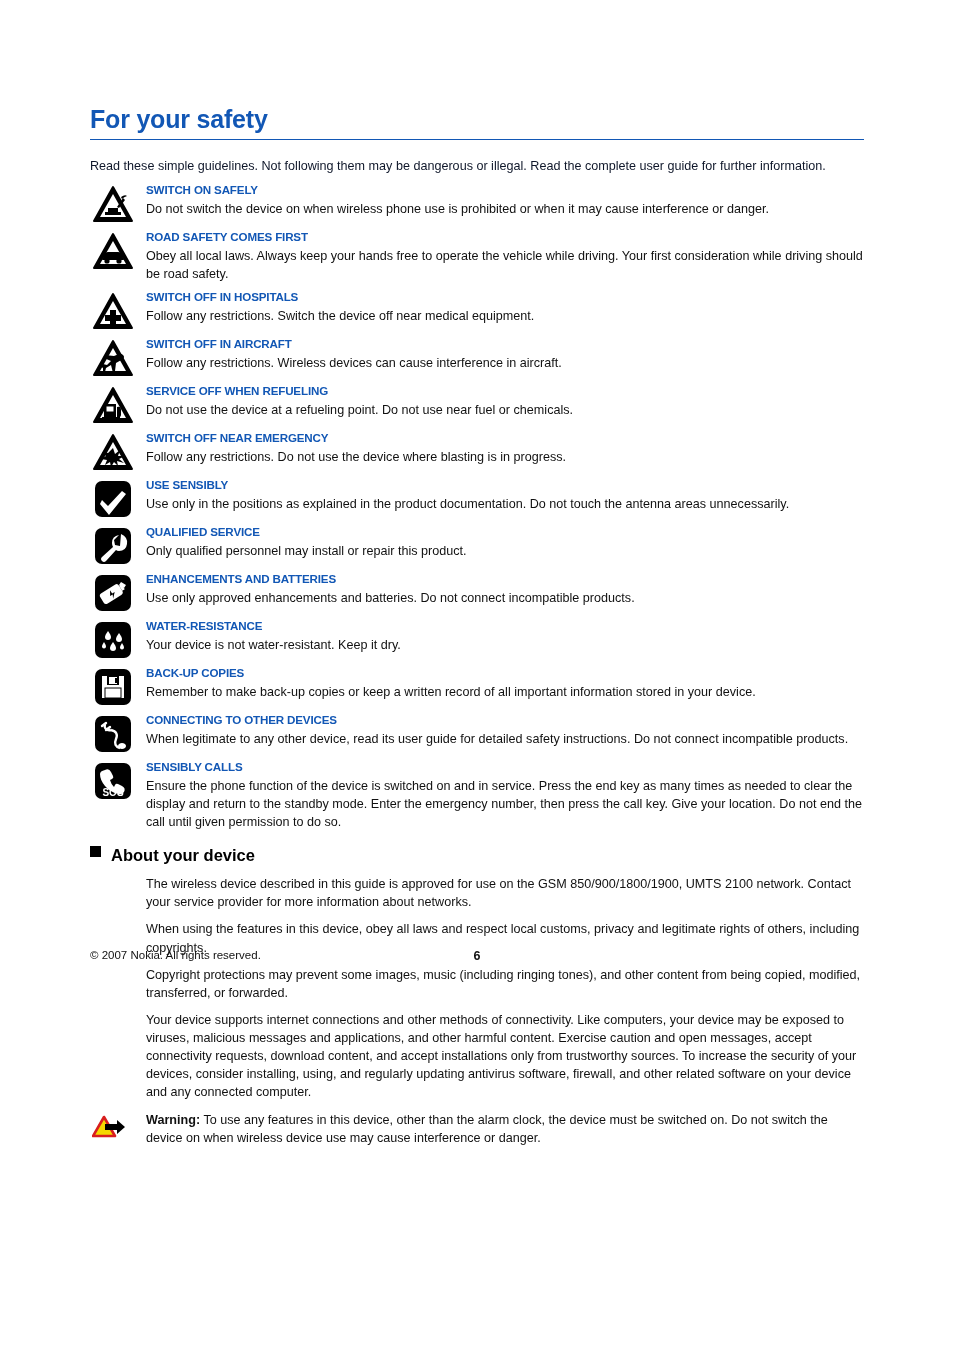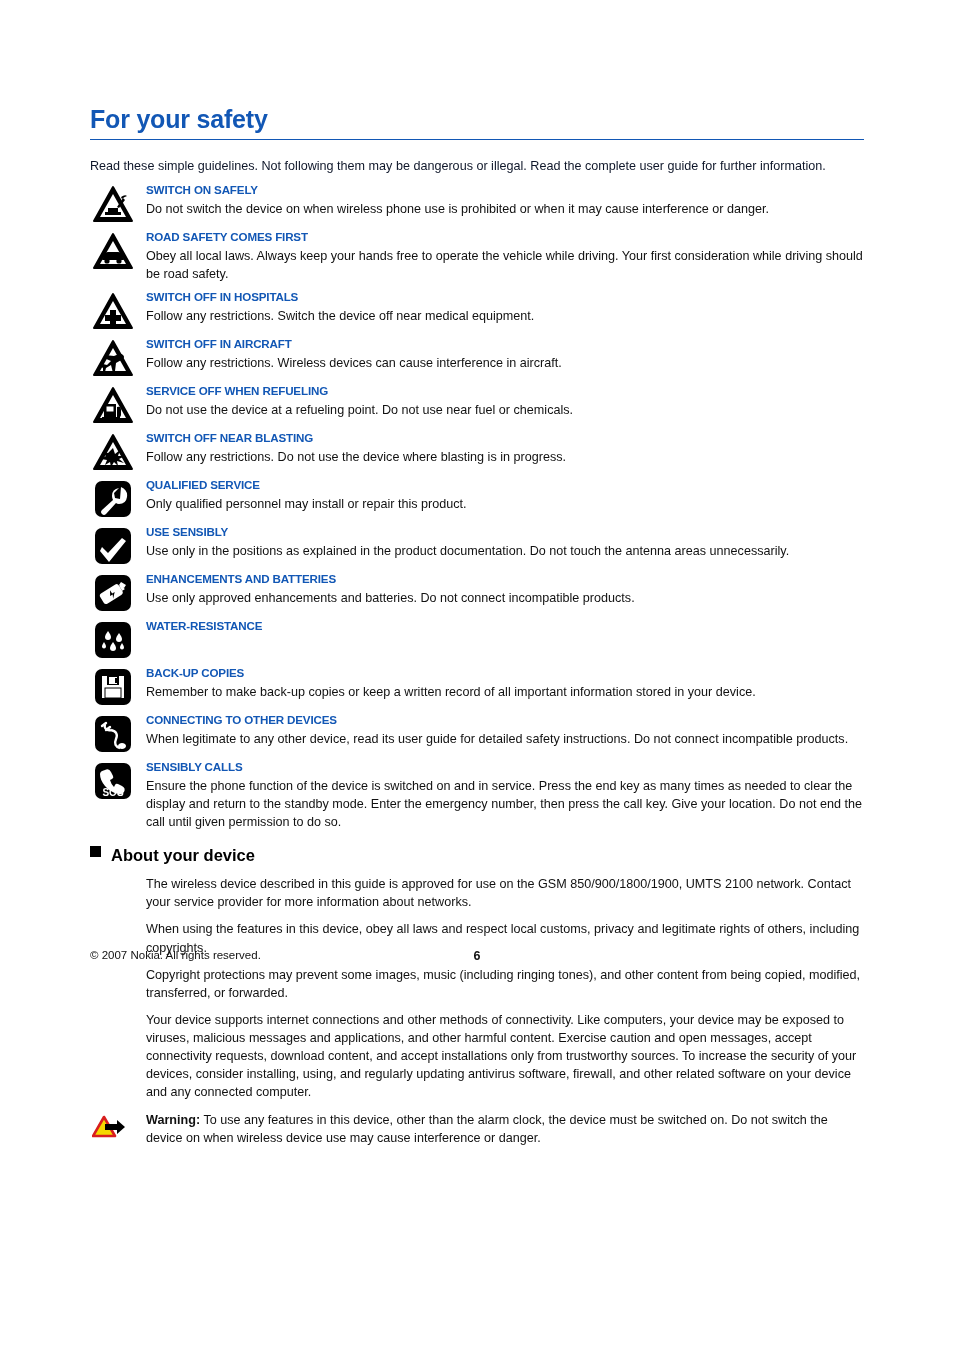--- a/index.html
+++ b/index.html
@@ -237,42 +237,42 @@
         <p class="safety-body">Do not use the device at a refueling point. Do not use near fuel or chemicals.</p>
       </li>
       <li class="safety-item">
         <span class="safety-icon">
           <svg viewBox="0 0 42 40" width="42" height="40" xmlns="http://www.w3.org/2000/svg">
             <path d="M21 3 L40 37 L2 37 Z" fill="#000" stroke="#000" stroke-width="2" stroke-linejoin="round"></path>
             <path d="M21 10 L34 33 L8 33 Z" fill="#fff"></path>
             <path d="M21 16 l2 6 l5 -4 l-2 6 l7 0 l-6 3 l5 4 l-7 -2 l1 5 l-4 -4 l-3 5 l-1 -5 l-5 3 l2 -5 l-6 -1 l5 -3 l-4 -4 l6 1 z" fill="#000"></path>
           </svg>
         </span>
-        <p class="safety-heading">SWITCH OFF NEAR BLASTING</p>
+        <p class="safety-heading">SWITCH OFF NEAR EMERGENCY</p>
         <p class="safety-body">Follow any restrictions. Do not use the device where blasting is in progress.</p>
+      </li>
+      <li class="safety-item">
+        <span class="safety-icon">
+          <svg viewBox="0 0 42 40" width="42" height="40" xmlns="http://www.w3.org/2000/svg">
+            <rect x="3" y="2" width="36" height="36" rx="7" ry="7" fill="#000"></rect>
+            <path d="M10 21 l6 6 l14 -15 l4 3 l-17 21 l-9 -11 z" fill="#fff"></path>
+          </svg>
+        </span>
+        <p class="safety-heading">USE SENSIBLY</p>
+        <p class="safety-body">Use only in the positions as explained in the product documentation. Do not touch the antenna areas unnecessarily.</p>
       </li>
       <li class="safety-item">
         <span class="safety-icon">
           <svg viewBox="0 0 42 40" width="42" height="40" xmlns="http://www.w3.org/2000/svg">
             <rect x="3" y="2" width="36" height="36" rx="7" ry="7" fill="#000"></rect>
             <path d="M29 8 q7 3 6 10 q-1 7 -8 7 q-2 0 -3 -1 l-10 11 q-2 2 -4 0 q-2 -2 0 -4 l11 -10 q-1 -2 -1 -4 q0 -7 7 -8 l-5 5 l1 5 l5 1 z" fill="#fff"></path>
           </svg>
         </span>
         <p class="safety-heading">QUALIFIED SERVICE</p>
         <p class="safety-body">Only qualified personnel may install or repair this product.</p>
-      </li>
-      <li class="safety-item">
-        <span class="safety-icon">
-          <svg viewBox="0 0 42 40" width="42" height="40" xmlns="http://www.w3.org/2000/svg">
-            <rect x="3" y="2" width="36" height="36" rx="7" ry="7" fill="#000"></rect>
-            <path d="M10 21 l6 6 l14 -15 l4 3 l-17 21 l-9 -11 z" fill="#fff"></path>
-          </svg>
-        </span>
-        <p class="safety-heading">USE SENSIBLY</p>
-        <p class="safety-body">Use only in the positions as explained in the product documentation. Do not touch the antenna areas unnecessarily.</p>
       </li>
       <li class="safety-item">
         <span class="safety-icon">
           <svg viewBox="0 0 42 40" width="42" height="40" xmlns="http://www.w3.org/2000/svg">
             <rect x="3" y="2" width="36" height="36" rx="7" ry="7" fill="#000"></rect>
             <g transform="rotate(-32 21 20)">
               <rect x="8" y="14" width="22" height="12" rx="3" ry="3" fill="#fff"></rect>
               <rect x="30" y="17" width="3" height="6" fill="#fff"></rect>
               <path d="M20 16 l-3 5 h3 l-2 4 l5 -5 h-3 z" fill="#000"></path>
             </g>
@@ -287,20 +287,21 @@
           <svg viewBox="0 0 42 40" width="42" height="40" xmlns="http://www.w3.org/2000/svg">
             <rect x="3" y="2" width="36" height="36" rx="7" ry="7" fill="#000"></rect>
             <path d="M16 11 q3 4 3 6 a3 3 0 0 1 -6 0 q0 -2 3 -6 z" fill="#fff"></path>
             <path d="M27 13 q3 4 3 6 a3 3 0 0 1 -6 0 q0 -2 3 -6 z" fill="#fff"></path>
             <path d="M21 22 q3 4 3 6 a3 3 0 0 1 -6 0 q0 -2 3 -6 z" fill="#fff"></path>
             <path d="M12 22 q2 3 2 4.5 a2 2 0 0 1 -4 0 q0 -1.5 2 -4.5 z" fill="#fff"></path>
             <path d="M30 23 q2 3 2 4.5 a2 2 0 0 1 -4 0 q0 -1.5 2 -4.5 z" fill="#fff"></path>
           </svg>
         </span>
         <p class="safety-heading">WATER-RESISTANCE</p>
+        <p class="safety-body">Your device is not water-resistant. Keep it dry.</p>
       </li>
       <li class="safety-item">
         <span class="safety-icon">
           <svg viewBox="0 0 42 40" width="42" height="40" xmlns="http://www.w3.org/2000/svg">
             <rect x="3" y="2" width="36" height="36" rx="7" ry="7" fill="#000"></rect>
             <rect x="10" y="9" width="22" height="22" fill="#fff"></rect>
             <rect x="15" y="9" width="12" height="9" fill="#000"></rect>
             <rect x="17" y="10" width="8" height="7" fill="#fff"></rect>
             <rect x="23" y="11" width="2" height="5" fill="#000"></rect>
             <rect x="13" y="21" width="16" height="10" fill="#fff" stroke="#000" stroke-width="1"></rect>

